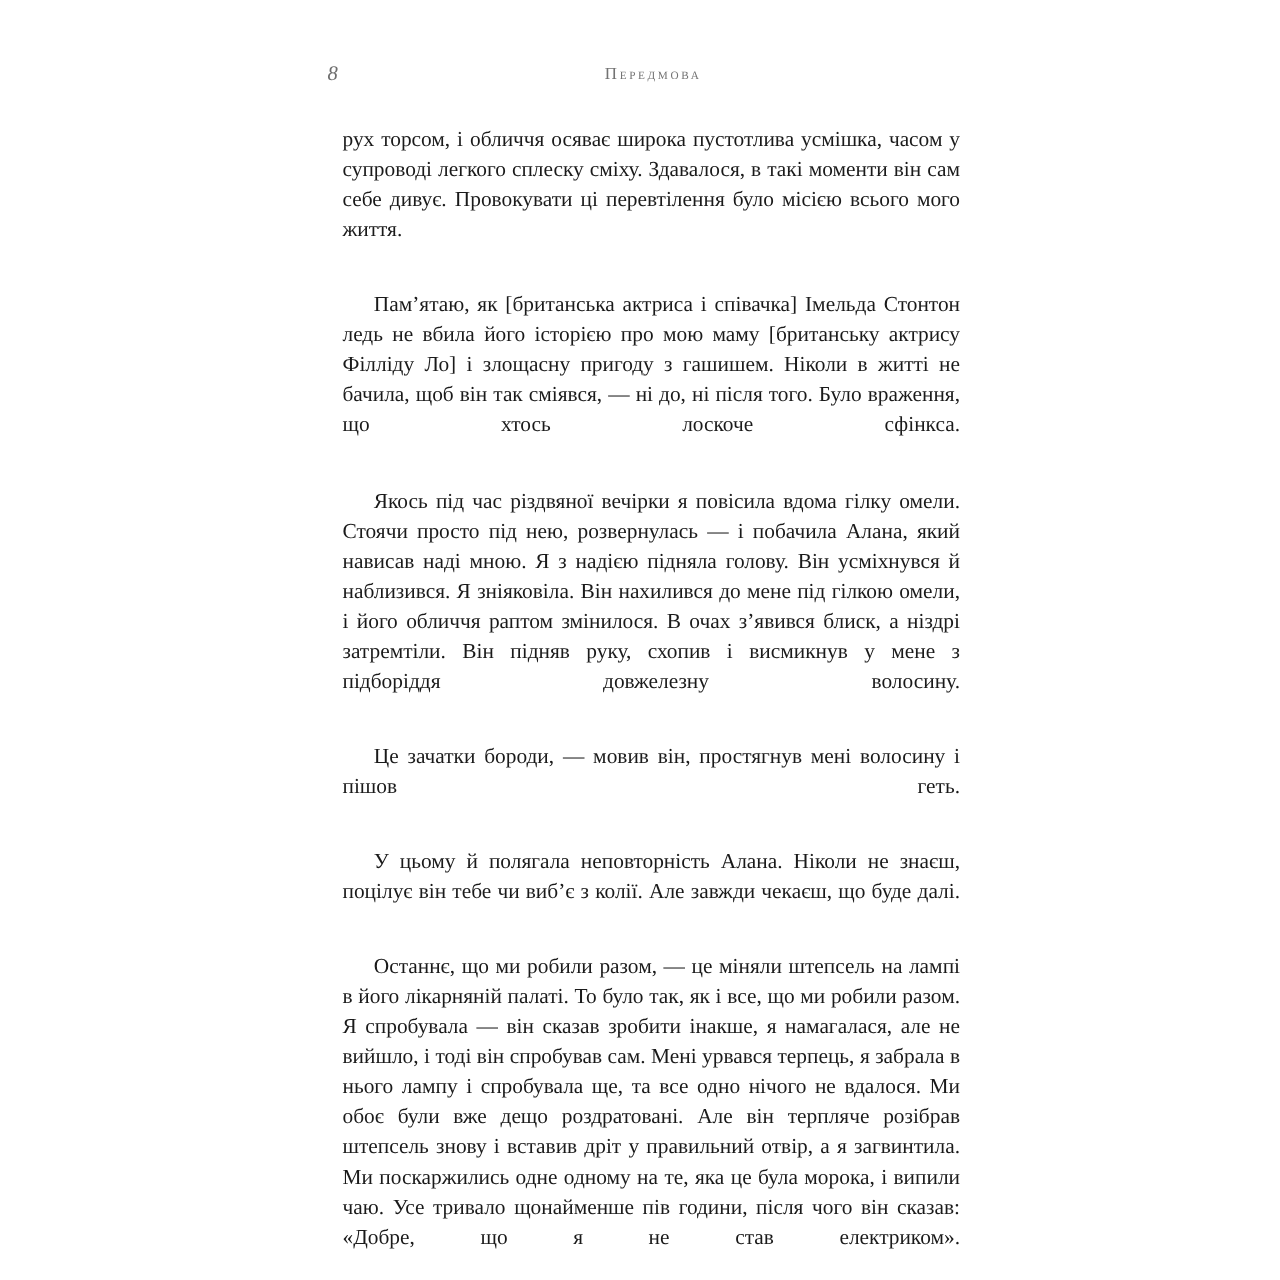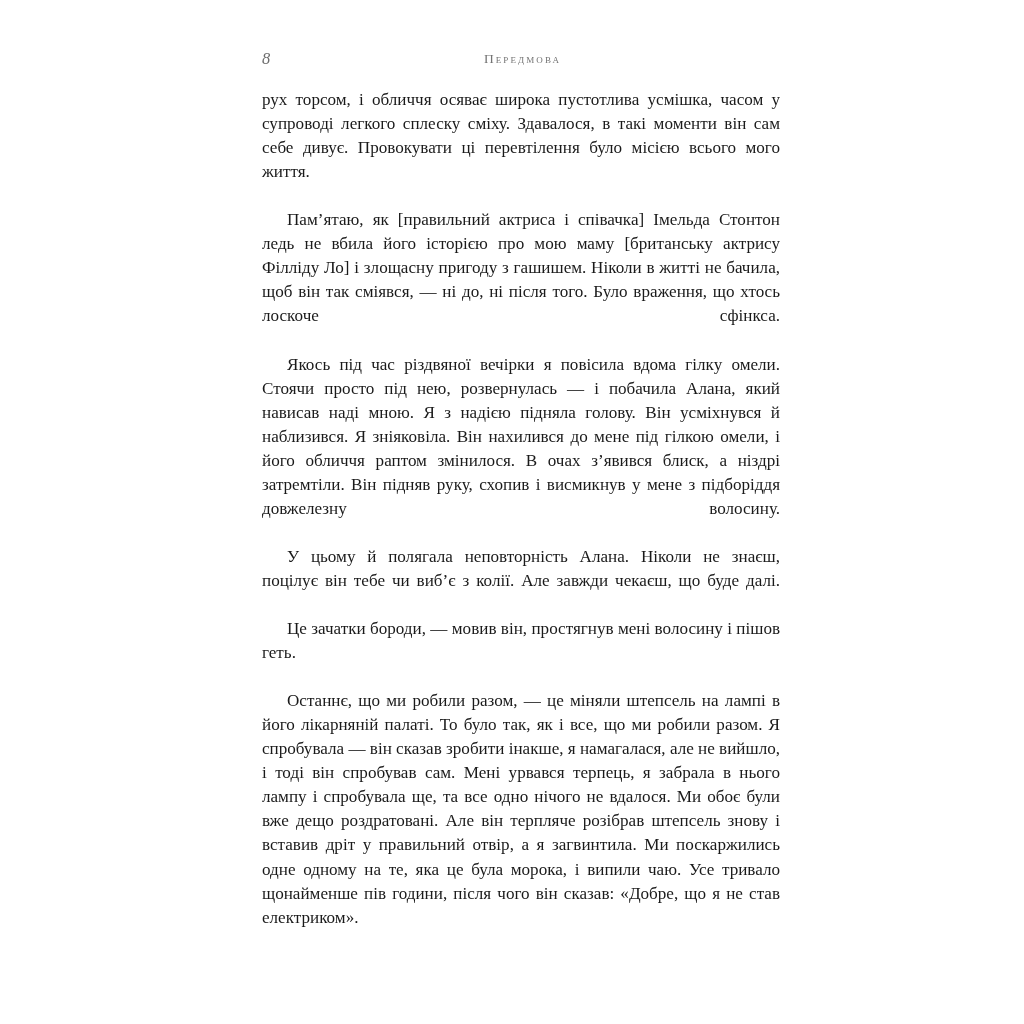--- a/index.html
+++ b/index.html
@@ -60,21 +60,21 @@
 
   
   .textblock {
     position: absolute;
     left: 262px;
     top: 88px;
     width: 518px;
   }
 
   p.para {
-    margin: 0;
+    margin: 12px;
     padding: 0;
     font-size: 17.1px;
     line-height: 24.05px;
     text-align: justify;
     text-justify: inter-word;
     text-indent: 25px;
     hyphens: manual;
     -webkit-hyphens: manual;
     word-spacing: 0px;
   }
@@ -99,26 +99,26 @@
 
   <div class="running-head">
     <span class="folio">8</span>
     <span class="head-title">Передмова</span>
   </div>
 
   <div class="textblock">
 
     <p class="para no-indent">рух торсом, і обличчя осяває широка пустотлива усмішка, часом у супроводі легкого сплеску сміху. Здавалося, в такі моменти він сам себе дивує. Провокувати ці перевтілення було місією всього мого життя.</p>
 
-    <p class="para">Пам’ятаю, як [правильний актриса і співачка] Імельда Стонтон ледь не вбила його історією про мою маму [британську актрису Філліду Ло] і злощасну пригоду з гашишем. Ніколи в житті не бачила, щоб він так сміявся, — ні до, ні після того. Було враження, що хтось лоскоче сфінкса.</p>
+    <p class="para">Пам’ятаю, як [британська актриса і співачка] Імельда Стонтон ледь не вбила його історією про мою маму [британську актрису Філліду Ло] і злощасну пригоду з гашишем. Ніколи в житті не бачила, щоб він так сміявся, — ні до, ні після того. Було враження, що хтось лоскоче сфінкса.</p>
 
     <p class="para">Якось під час різдвяної вечірки я повісила вдома гілку омели. Стоячи просто під нею, розвернулась — і побачила Алана, який нависав наді мною. Я з надією підняла голову. Він усміхнувся й наблизився. Я зніяковіла. Він нахилився до мене під гілкою омели, і його обличчя раптом змінилося. В очах з’явився блиск, а ніздрі затремтіли. Він підняв руку, схопив і висмикнув у мене з підборіддя довжелезну волосину.</p>
 
 
+    <p class="para">Це зачатки бороди, — мовив він, простягнув мені волосину і пішов геть.</p>
+
     <p class="para">У цьому й полягала неповторність Алана. Ніколи не знаєш, поцілує він тебе чи виб’є з колії. Але завжди чекаєш, що буде далі.</p>
-
-    <p class="para">Це зачатки бороди, — мовив він, простягнув мені волосину і пішов геть.</p>
 
 
     <p class="para">Останнє, що ми робили разом, — це міняли штепсель на лампі в його лікарняній палаті. То було так, як і все, що ми робили разом. Я спробувала — він сказав зробити інакше, я намагалася, але не вийшло, і тоді він спробував сам. Мені урвався терпець, я забрала в нього лампу і спробувала ще, та все одно нічого не вдалося. Ми обоє були вже дещо роздратовані. Але він терпляче розібрав штепсель знову і вставив дріт у правильний отвір, а я загвинтила. Ми поскаржились одне одному на те, яка це була морока, і випили чаю. Усе тривало щонайменше пів години, після чого він сказав: «Добре, що я не став електриком».</p>
 
   </div>
 </div>
 
 </body></html>

